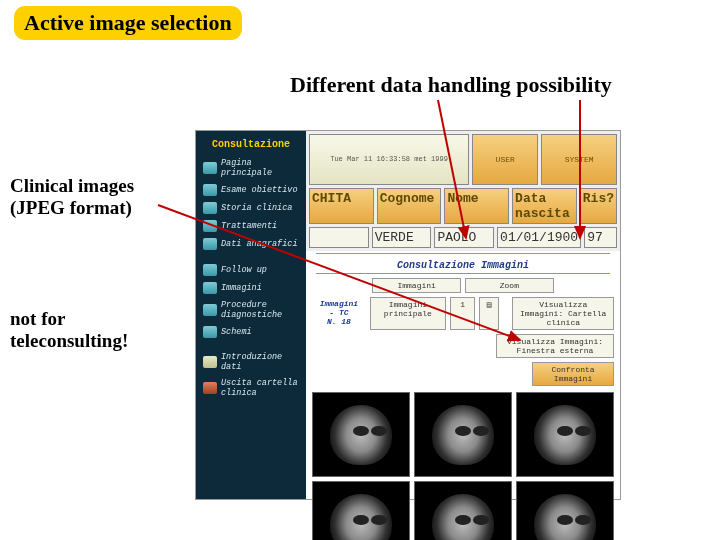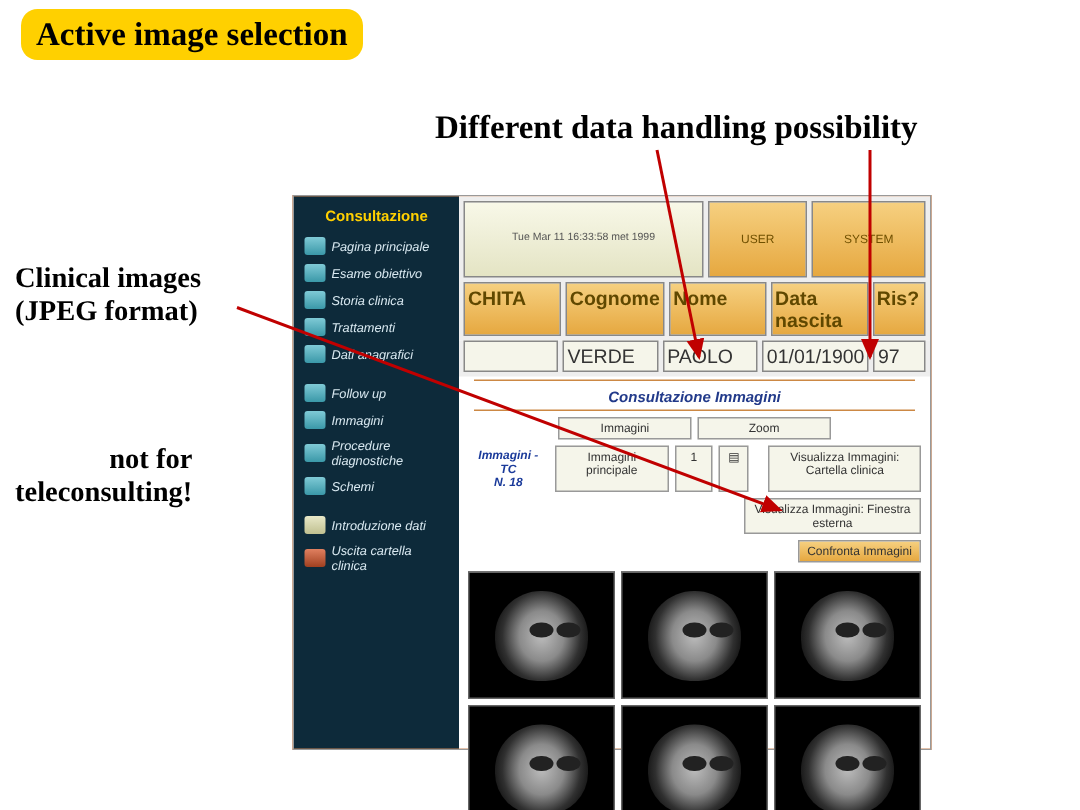--- a/index.html
+++ b/index.html
@@ -30,29 +30,29 @@
     color: #000;
   }
   .caption-left {
     position: absolute;
     font-size: 19px;
     font-weight: bold;
     left: 10px;
     color: #000;
   }
   .cap1 { top: 175px; }
-  .cap2 { top: 296px; text-align: right; }
+  .cap2 { top: 308px; }
   
   .app {
     position: absolute;
     top: 130px; left: 195px;
     width: 426px; height: 370px;
-    background: #f97316;
+    background: #7f1d1d;
     border: 1px solid #999;
-    font-family: Liberation Sans, sans-serif;
+    font-family: Liberation Mono, monospace;
     font-size: 9px;
   }
   .sidebar {
     position: absolute;
     top: 0; left: 0;
     width: 110px; height: 100%;
     background: #0d2a3a;
     padding-top: 4px;
   }
   .side-title {

